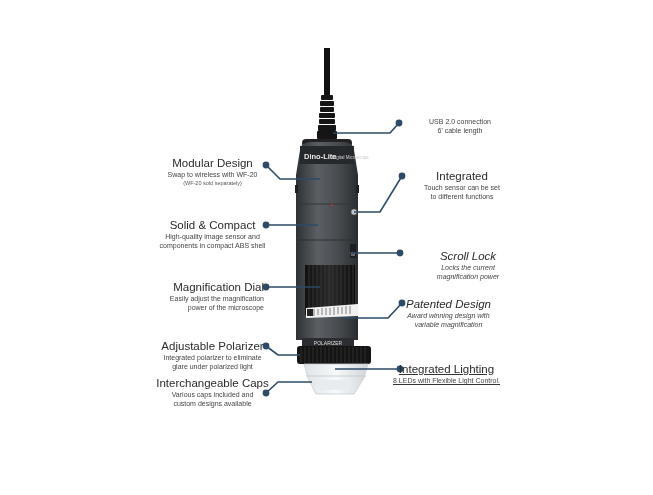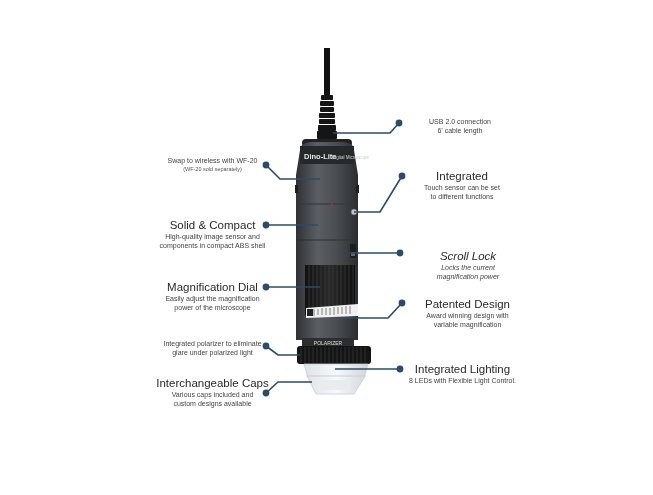--- a/index.html
+++ b/index.html
@@ -144,34 +144,36 @@
     <circle cx="400" cy="253" r="3.4"></circle>
     <circle cx="266" cy="287" r="3.4"></circle>
     <circle cx="402" cy="303" r="3.4"></circle>
     <circle cx="266" cy="346" r="3.4"></circle>
     <circle cx="400" cy="369" r="3.4"></circle>
     <circle cx="266" cy="393" r="3.4"></circle>
   </g>
 </svg>
 
 <div class="label" style="left:150px; top:156px; width:125px;">
+  <div class="t">Modular Design</div>
   <div class="s">Swap to wireless with WF-20</div>
   <div class="s2">(WF-20 sold separately)</div>
 </div>
 <div class="label" style="left:145px; top:218px; width:135px;">
   <div class="t">Solid &amp; Compact</div>
   <div class="s">High-quality image sensor and</div>
   <div class="s">components in compact ABS shell</div>
 </div>
-<div class="label" style="left:145px; top:280px; width:135px;">
+<div class="label" style="left:129px; top:280px; width:135px;text-align:right;">
   <div class="t">Magnification Dial</div>
   <div class="s">Easily adjust the magnification</div>
   <div class="s">power of the microscope</div>
 </div>
 <div class="label" style="left:145px; top:339px; width:135px;">
+  <div class="t">Adjustable Polarizer</div>
   <div class="s">Integrated polarizer to eliminate</div>
   <div class="s">glare under polarized light</div>
 </div>
 <div class="label" style="left:145px; top:376px; width:135px;">
   <div class="t">Interchangeable Caps</div>
   <div class="s">Various caps included and</div>
   <div class="s">custom designs available</div>
 </div>
 
 <div class="label" style="left:405px; top:117px; width:110px;">
@@ -181,21 +183,21 @@
 <div class="label" style="left:412px; top:169px; width:100px;">
   <div class="t">Integrated</div>
   <div class="s">Touch sensor can be set</div>
   <div class="s">to different functions</div>
 </div>
 <div class="label" style="left:418px; top:249px; width:100px;font-style:italic;">
   <div class="t">Scroll Lock</div>
   <div class="s">Locks the current</div>
   <div class="s">magnification power</div>
 </div>
-<div class="label" style="left:410px; top:297px; width:115px;">
+<div class="label" style="left:391px; top:297px; width:115px;font-style:italic;">
   <div class="t">Patented Design</div>
   <div class="s">Award winning design with</div>
   <div class="s">variable magnification</div>
 </div>
-<div class="label" style="left:400px; top:362px; width:125px;">
+<div class="label" style="left:384px; top:362px; width:125px;text-decoration:underline;">
   <div class="t">Integrated Lighting</div>
   <div class="s">8 LEDs with Flexible Light Control.</div>
 </div>
 
 </body></html>

